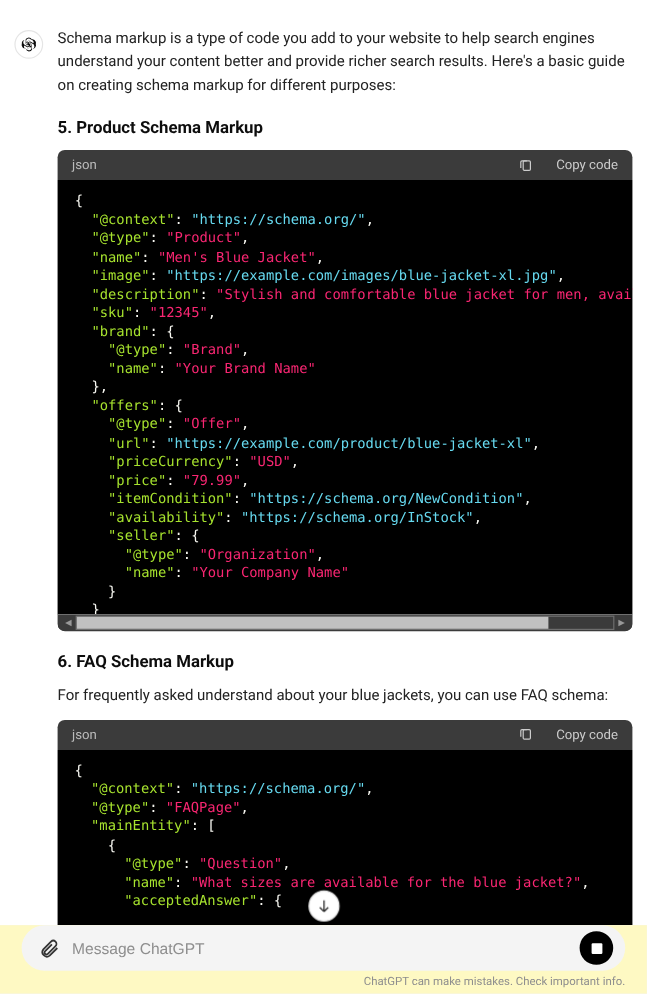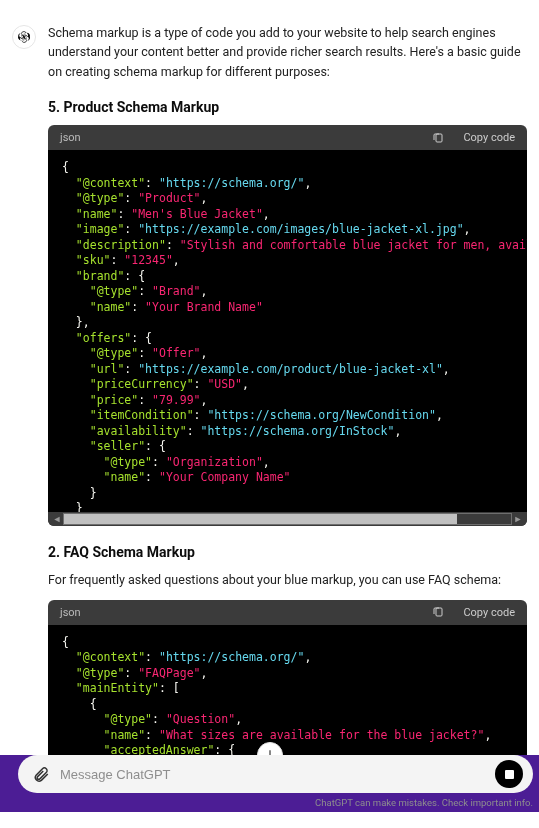--- a/index.html
+++ b/index.html
@@ -116,23 +116,23 @@
   }
   
   .tk-key   { color: #a6e22e; } 
   .tk-str   { color: #f92672; } 
   .tk-url   { color: #66d9ef; } 
   .tk-punc  { color: #f8f8f2; } 
 
   
   .input-bar-wrap {
     position: absolute;
-    left: 0; right: 0; bottom: 16px;
-    padding: 0 6px 4px 18px;
-    background: #4c1d95;
+    left: 0; right: 0; bottom: 0;
+    padding: 0 18px 4px 18px;
+    background: #fef9c3;
   }
   .input-bar {
     position: relative;
     display: flex;
     align-items: center;
     gap: 10px;
     background: #f4f4f4;
     border-radius: 22px;
     padding: 8px 10px 8px 14px;
     height: 38px;
@@ -233,22 +233,22 @@
         </div>
         <div class="hscroll">
           <span class="arrow">◄</span>
           <div class="track">
             <div class="thumb"></div>
           </div>
           <span class="arrow">►</span>
         </div>
       </div>
 
-      <h3>2. FAQ Schema Markup</h3>
-      <p>For frequently asked questions about your blue markup, you can use FAQ schema:</p>
+      <h3>6. FAQ Schema Markup</h3>
+      <p>For frequently asked understand about your blue jackets, you can use FAQ schema:</p>
 
       <div class="code-block">
         <div class="code-header">
           <span>json</span>
           <button class="copy-btn">
             <svg viewBox="0 0 24 24" fill="none" stroke="currentColor" stroke-width="2">
                 <rect x="8" y="4" width="12" height="16" rx="2"></rect>
                 <path d="M4 16V6a2 2 0 0 1 2-2h8"></path>
               </svg>
             <span>Copy code</span>

